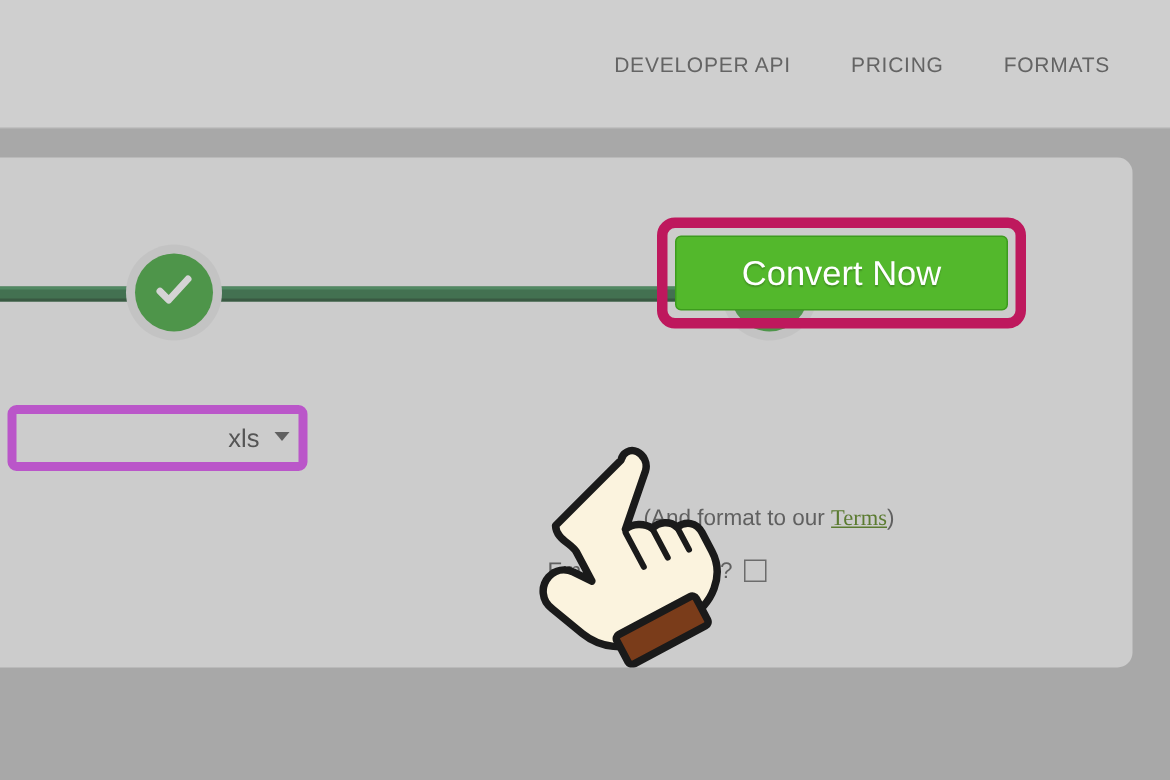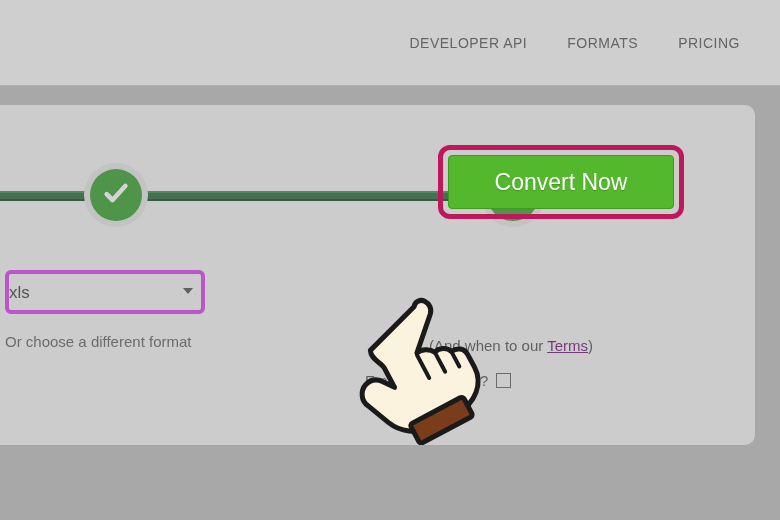--- a/index.html
+++ b/index.html
@@ -85,26 +85,26 @@
     .select-wrap {
       position: absolute;
       top: 165px;
       left: 30px;
       width: 200px;
       height: 44px;
     }
     select {
       width: 100%;
       height: 100%;
-      border: 4px solid #d946ef;
+      border: 6px solid #d946ef;
       border-radius: 6px;
       background: #f3f3f3;
       font-size: 17px;
       color: #444;
-      text-align: left;
+      text-align: right;
       appearance: none;
       padding-right: 26px;
       cursor: pointer;
     }
     .select-caret {
       position: absolute;
       right: 12px;
       top: 18px;
       pointer-events: none;
       width: 0; height: 0;
@@ -118,21 +118,21 @@
       left: 30px;
       font-size: 15px;
       color: #666;
     }
     .convert-frame {
       position: absolute;
       top: 145px;
       left: 438px;
       width: 246px;
       height: 74px;
-      border: 5px solid #be185d;
+      border: 7px solid #be185d;
       border-radius: 12px;
       padding: 5px;
       z-index: 100;
     }
     .convert-btn {
       width: 100%;
       height: 100%;
       background: #53b82c;
       border: 1px solid #3d9b1e;
       border-radius: 4px;
@@ -146,23 +146,24 @@
       text-shadow: 0 1px 1px rgba(0,0,0,0.2);
     }
     .agree {
       position: absolute;
       top: 232px;
       left: 454px;
       font-size: 15px;
       color: #555;
     }
     .agree .terms {
-      color: #701a75;
+      color: #4d7c0f;
       text-decoration: underline;
       cursor: pointer;
+      font-family: Liberation Serif, serif;
     }
     .email-row {
       position: absolute;
       top: 267px;
       left: 390px;
       font-size: 15px;
       color: #555;
       display: flex;
       align-items: center;
       gap: 8px;
@@ -181,22 +182,22 @@
       z-index: 200;
       pointer-events: none;
     }
   </style>
 </head>
 <body>
 
 <div class="topbar">
   <div class="nav">
     <div class="nav-item">DEVELOPER API</div>
+    <div class="nav-item">PRICING</div>
     <div class="nav-item">FORMATS</div>
-    <div class="nav-item">PRICING</div>
   </div>
 </div>
 
 <div class="card">
   <div class="progress-line"></div>
   <div class="step-circle step-1">
     <span>
       <svg viewBox="0 0 24 24" fill="none" stroke="#fff" stroke-width="4" stroke-linecap="round" stroke-linejoin="round">
           <polyline points="4 13 9 18 20 6"></polyline>
         </svg>
@@ -205,24 +206,23 @@
   <div class="step-circle step-3">
     <span>3</span>
   </div>
 
   <div class="select-wrap">
     <select>
       <option>xls</option>
     </select>
     <div class="select-caret"></div>
   </div>
-  <div class="or-choose">Or choose a different format</div>
 
   <div class="agree">
-    <span>(And when to our </span><span class="terms">Terms</span><span>)</span>
+    <span>(And format to our </span><span class="terms">Terms</span><span>)</span>
   </div>
 
   <div class="email-row">
     <span>Email when done?</span>
     <span class="checkbox"></span>
   </div>
 </div>
 
 <div class="convert-frame">
   <div class="convert-btn">

